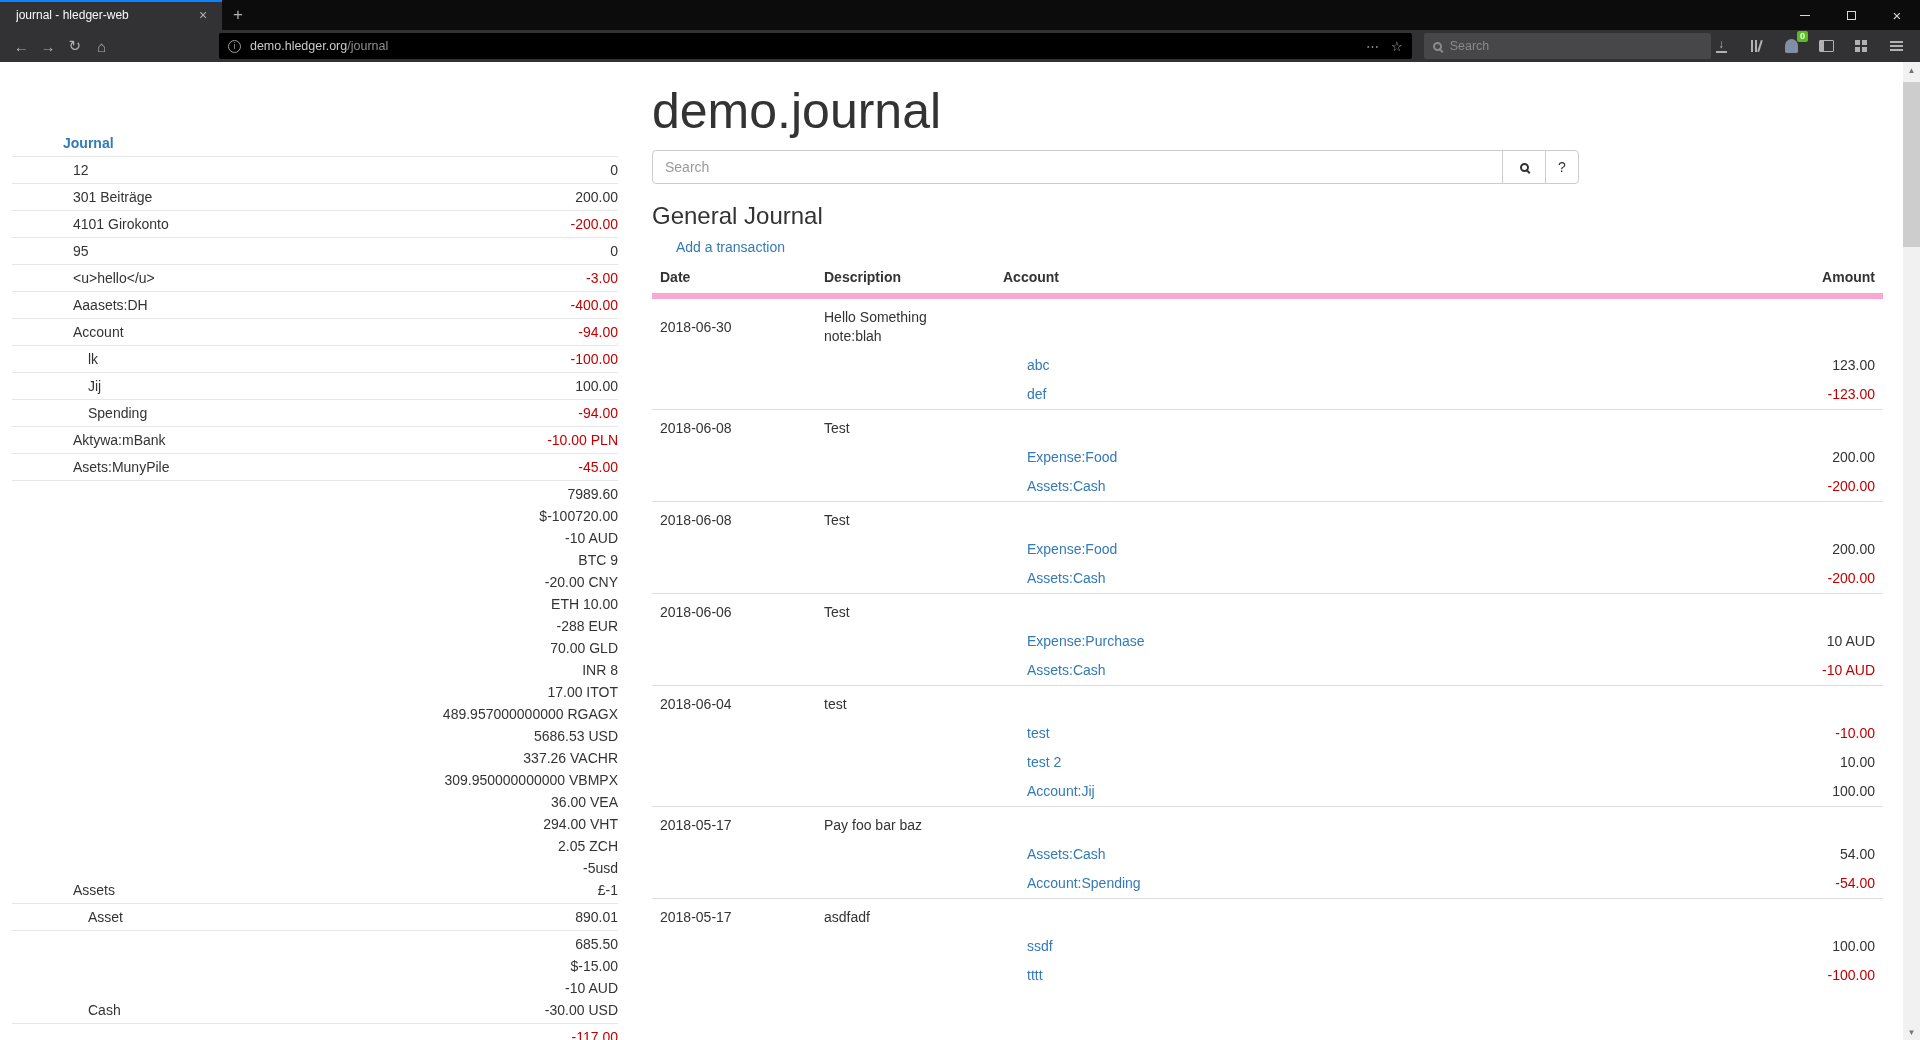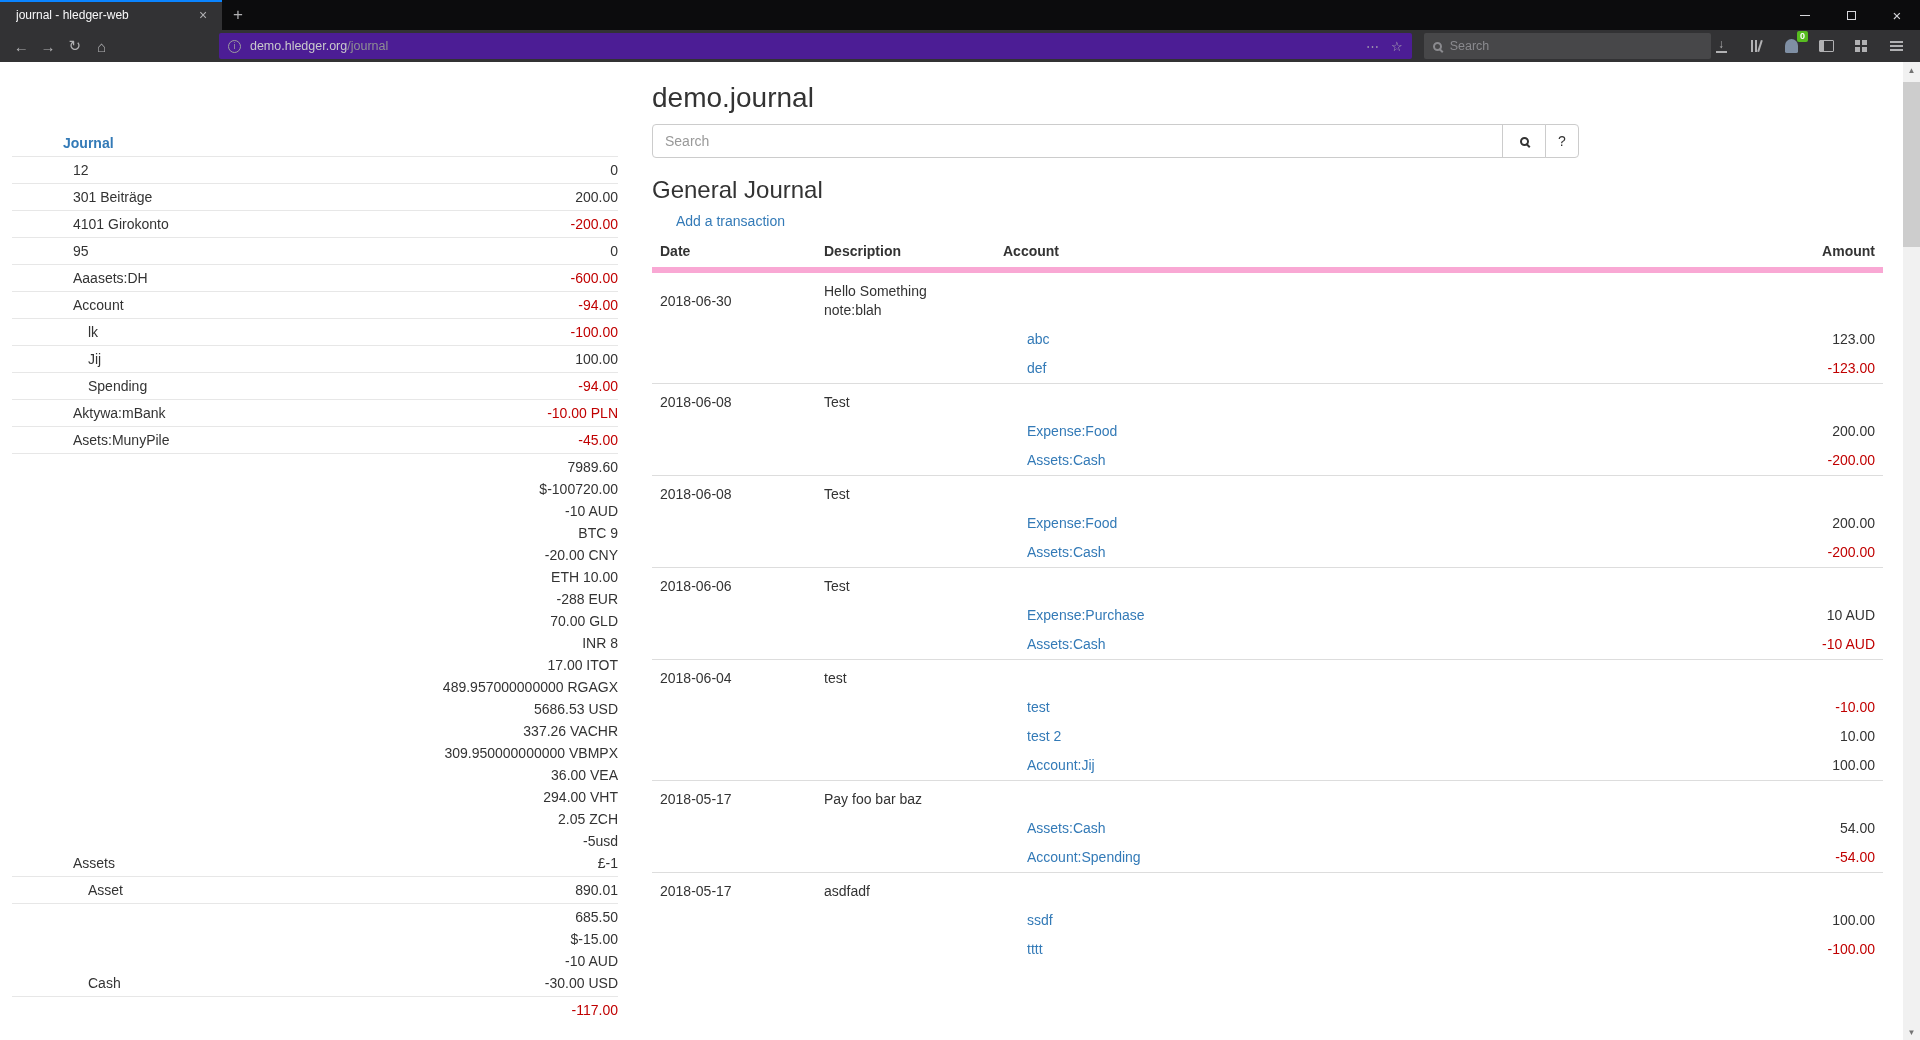--- a/index.html
+++ b/index.html
@@ -17,21 +17,21 @@
   .newtab { width:32px; display:flex; align-items:center; justify-content:center; font-size:17px; color:#b1b1b3; }
   .win-controls { margin-left:auto; display:flex; }
   .win-btn { width:46px; display:flex; align-items:center; justify-content:center; color:#d7d7db; }
   .min-glyph { width:10px; height:1px; background:#d7d7db; display:inline-block; }
   .max-glyph { width:9px; height:9px; border:1px solid #d7d7db; display:inline-block; }
   .close-glyph { font-size:15px; line-height:1; }
 
   .navbar { height:32px; background:#323234; display:flex; align-items:center; padding:0 8px; }
   .nav-btn { width:28px; height:26px; display:flex; align-items:center; justify-content:center;
              color:#b1b1b3; font-size:15px; border-radius:2px; }
-  .urlbar { height:26px; width:1248px; margin-left:104px; background:#4c1d95; border-radius:2px;
+  .urlbar { height:26px; width:1248px; margin-left:104px; background:#000000; border-radius:2px;
             display:flex; align-items:center; padding:0 9px; font-size:12.5px; }
   .info-icon { width:13px; height:13px; border:1px solid #9d9da0; border-radius:50%; color:#9d9da0;
                font-size:9px; display:flex; align-items:center; justify-content:center; flex:none; }
   .info-icon::before { content:"i"; }
   .url-text { margin-left:9px; white-space:nowrap; }
   .url-domain { color:#c9c9cc; }
   .url-path { color:#8f8f93; }
   .urlbar-right { margin-left:auto; display:flex; align-items:center; gap:12px; color:#b1b1b3; font-size:13px; }
   .searchbar { height:26px; width:300px; margin-left:12px; background:#474749; border-radius:2px;
                display:flex; align-items:center; padding:0 9px; gap:8px; color:#8a8a8e; font-size:12.5px; }
@@ -70,21 +70,21 @@
   .sidebar th a { color:#337ab7; font-weight:bold; }
   .sidebar tbody tr { border-top:1px solid #e7e7e7; }
   .acct { vertical-align:bottom; padding:2px 2px; line-height:22px; }
   .acct a { color:#333; }
   .acct.d0 { padding-left:37px; }
   .acct.d1 { padding-left:52px; }
   .bal { text-align:right; padding:2px 0; line-height:22px; white-space:nowrap; }
   .neg { color:#c00000; }
 
   .main { flex:1; padding:0 20px 0 34px; }
-  h1.page-title { font-size:28px; font-weight:500; margin:20px 0 10px; color:#333; }
+  h1.page-title { font-size:50px; font-weight:500; margin:20px 0 10px; color:#333; }
   .search-form { display:flex; margin:4px 0 18px; }
   .search-input { width:851px; height:34px; border:1px solid #ccc; border-radius:4px 0 0 4px;
                   padding:0 12px; font-size:14px; color:#555; font-family:"Liberation Sans",sans-serif; }
   .search-input::placeholder { color:#999; }
   .btn { height:34px; border:1px solid #ccc; background:#fff; margin-left:-1px; display:flex;
          align-items:center; justify-content:center; cursor:pointer; }
   .btn-mag { width:44px; }
   .btn-help { width:34px; border-radius:0 4px 4px 0; font-size:14px; color:#333;
               font-family:"Liberation Sans",sans-serif; }
   .mag-dark { width:9px; height:9px; border:2px solid #333; border-radius:50%; position:relative; }
@@ -216,23 +216,29 @@
               <div class="neg">-200.00</div>
             </td>
           </tr>
           <tr>
             <td class="acct d0"><a>95</a></td>
             <td class="bal">
               <div>0</div>
             </td>
           </tr>
           <tr>
+            <td class="acct d0"><a>&lt;u&gt;hello&lt;/u&gt;</a></td>
+            <td class="bal">
+              <div class="neg">-3.00</div>
+            </td>
+          </tr>
+          <tr>
             <td class="acct d0"><a>Aaasets:DH</a></td>
             <td class="bal">
-              <div class="neg">-600.00</div>
+              <div class="neg">-400.00</div>
             </td>
           </tr>
           <tr>
             <td class="acct d0"><a>Account</a></td>
             <td class="bal">
               <div class="neg">-94.00</div>
             </td>
           </tr>
           <tr>
             <td class="acct d1"><a>lk</a></td>

